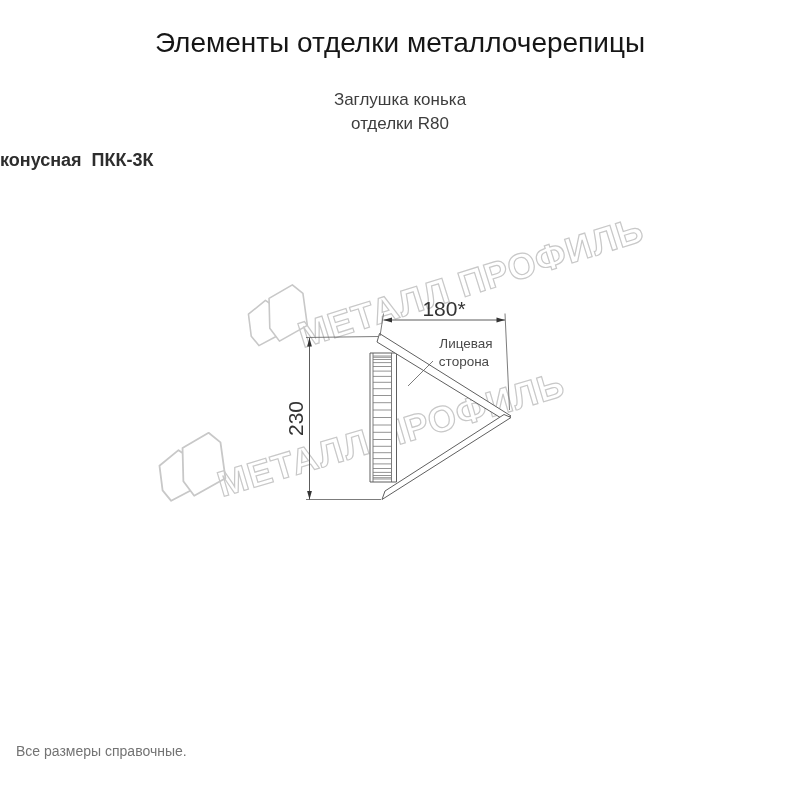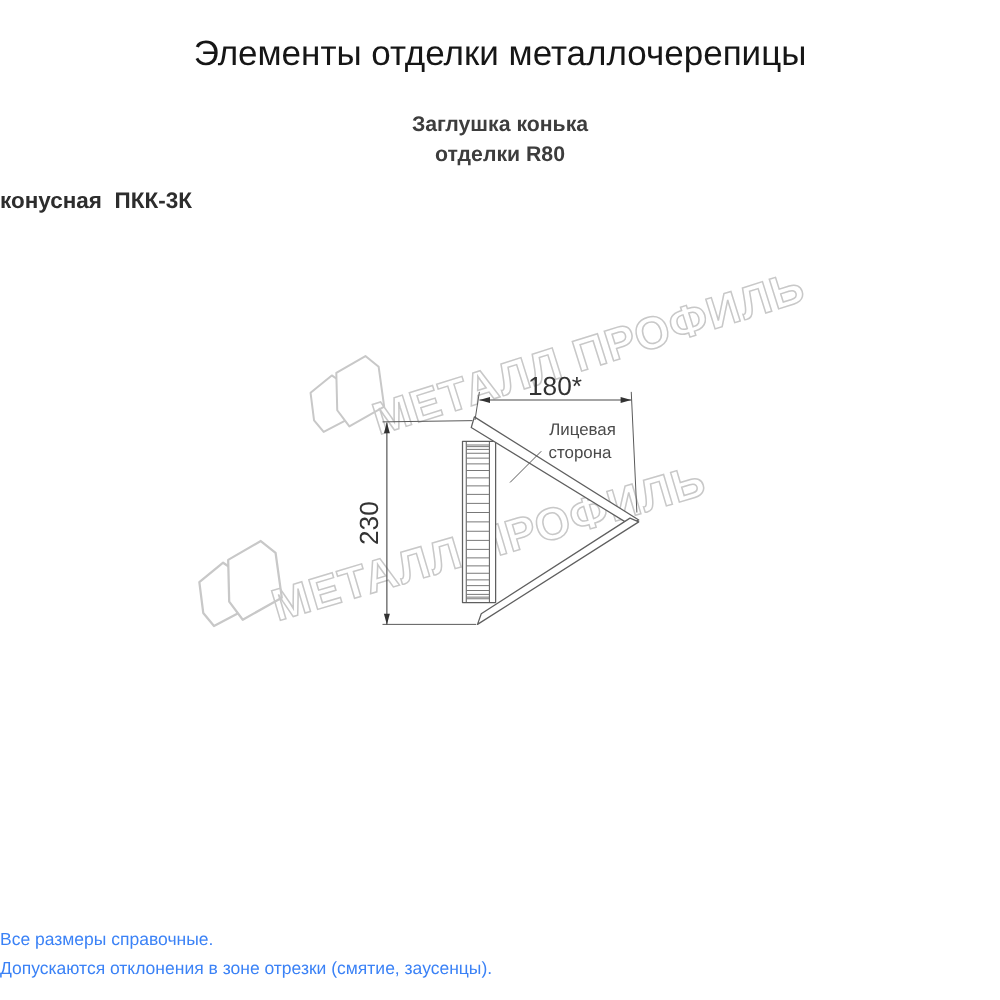--- a/index.html
+++ b/index.html
@@ -6,30 +6,30 @@
   .page{
     position:relative;width:800px;height:800px;background:#ffffff;
     font-family:"Liberation Sans",sans-serif;overflow:hidden;
   }
   .title{
     position:absolute;top:27px;left:0;width:800px;margin:0;
     text-align:center;font-size:28px;font-weight:normal;color:#161616;
   }
   .subtitle{
     position:absolute;top:88px;left:0;width:800px;
-    text-align:center;font-size:17px;font-weight:700;color:#3d3d3d;line-height:24px;
+    text-align:center;font-size:17px;font-weight:400;color:#3d3d3d;line-height:24px;
   }
   .type-code{
     position:absolute;top:150px;left:0;width:800px;
     font-size:18px;font-weight:700;color:#2d2d2d;white-space:pre;
   }
   .drawing-svg{position:absolute;top:0;left:0;}
   .footer{
-    position:absolute;top:740px;left:0;width:760px;
-    font-size:14px;color:#3b82f6;line-height:23px;
+    position:absolute;top:740px;left:16px;width:760px;
+    font-size:14px;color:#737373;line-height:23px;
   }
   
   .wm-text{font-family:"Liberation Sans",sans-serif;font-size:36px;font-weight:bold;
     fill:none;stroke-width:1.2px;letter-spacing:1px;}
   .wm-logo{fill:#ffffff;stroke:#c8c8c8;stroke-width:1.6px;stroke-linejoin:round;}
   .part-line{fill:#ffffff;stroke:#5f5f5f;stroke-width:1px;stroke-linejoin:round;}
   .rib-lines line{stroke:#787878;stroke-width:.8px;}
   .dim-line{stroke:#4a4a4a;stroke-width:.9px;}
   .ext-line{stroke:#5a5a5a;stroke-width:.8px;}
   .dim-arrow{fill:#333333;stroke:none;}
@@ -129,16 +129,15 @@
 
     <g>
       <line class="ext-line" x1="433" y1="361" x2="408" y2="386"></line>
       <text class="label-text" x="466" y="348" text-anchor="middle">Лицевая</text>
       <text class="label-text" x="464" y="366" text-anchor="middle">сторона</text>
     </g>
   </svg>
 
   <div class="footer">
     <div>Все размеры справочные.</div>
-    <div>Допускаются отклонения в зоне отрезки (смятие, заусенцы).</div>
   </div>
 
 </div>
 
 </body></html>

